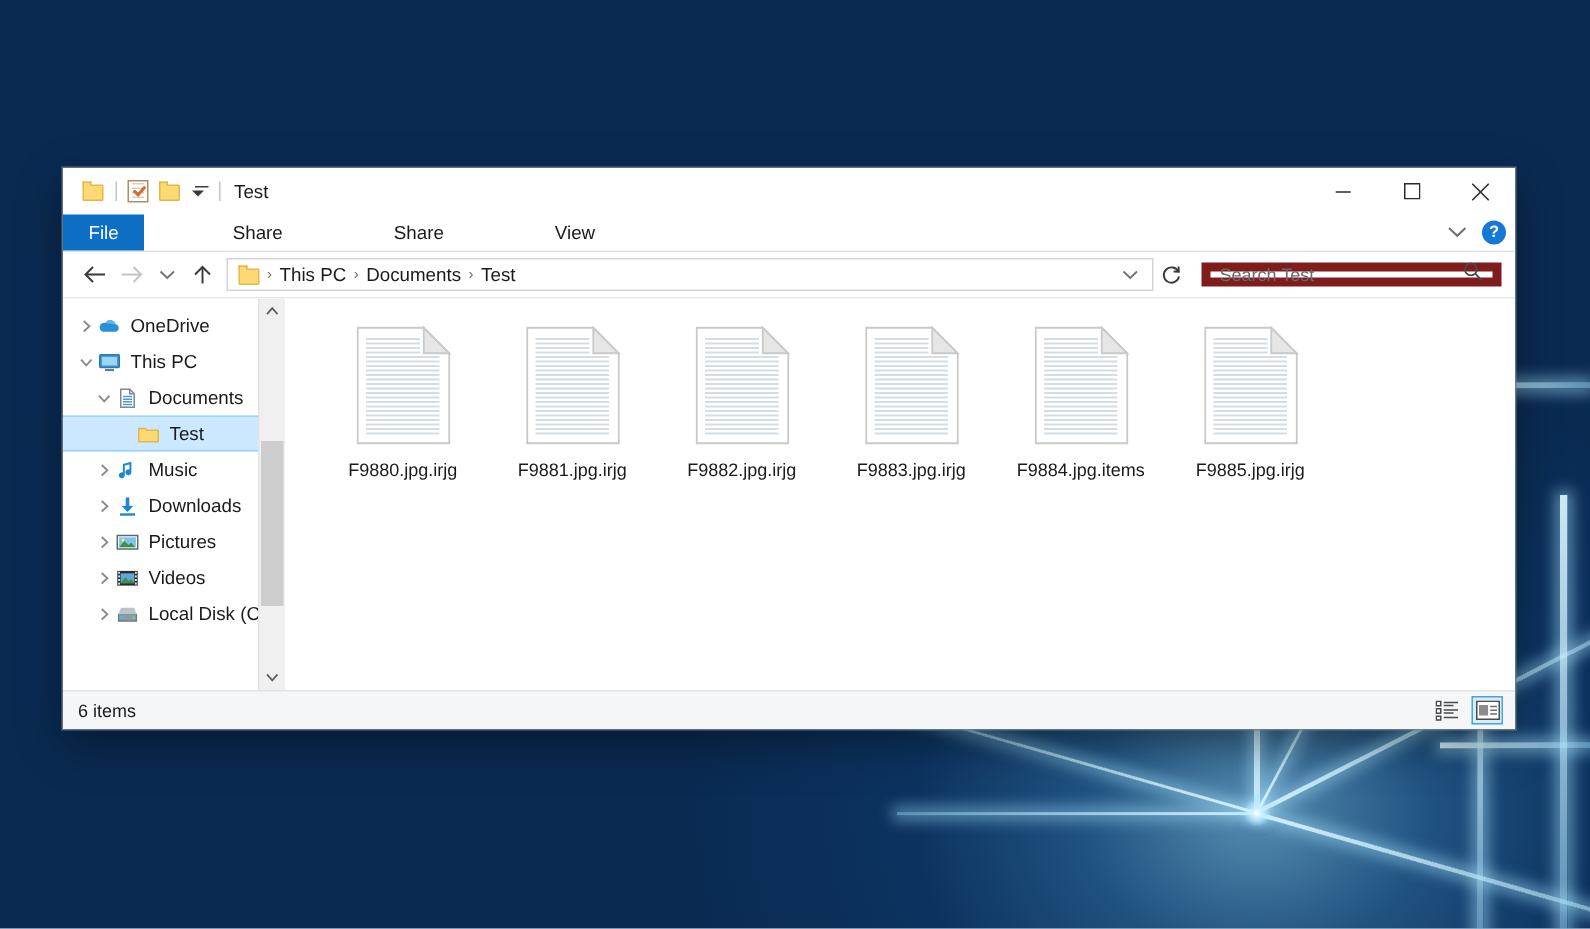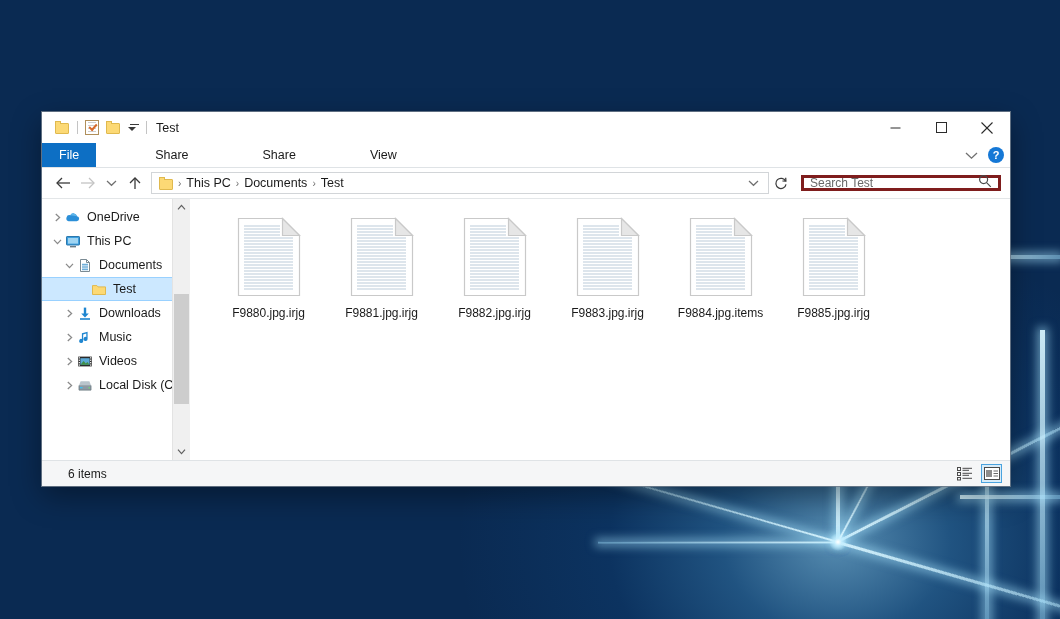--- a/index.html
+++ b/index.html
@@ -74,21 +74,21 @@
   .help-ico{width:16px;height:16px;border-radius:50%;background:#1578d6;color:#fff;font-size:11px;font-weight:bold;display:flex;align-items:center;justify-content:center;}
 
   
   .addrbar{height:30px;background:#ffffff;display:flex;align-items:center;padding:0 9px;gap:0;flex:none;}
   .navbtn{width:24px;height:24px;display:flex;align-items:center;justify-content:center;}
   .crumbbox{flex:1;height:22px;border:1px solid #d2d5d8;background:#fff;display:flex;align-items:center;padding:0 5px;margin-left:4px;box-sizing:border-box;}
   .crumb{font-size:12.5px;color:#1a1a1a;padding:0 4px;}
   .crumb-sep{color:#6f6f6f;font-size:10px;padding:0 1px;}
   .crumb-drop{width:20px;display:flex;align-items:center;justify-content:center;}
   .refresh{width:22px;height:22px;display:flex;align-items:center;justify-content:center;border:1px solid transparent;}
-  .searchbox{width:200px;height:16px;border:3px solid #7f1d1d;background:#fff;display:flex;align-items:center;padding:0 6px;margin-left:8px;box-sizing:border-box;}
+  .searchbox{width:200px;height:16px;border:6px solid #7f1d1d;background:#fff;display:flex;align-items:center;padding:0 6px;margin-left:8px;box-sizing:border-box;}
   .searchbox .ph{flex:1;font-size:12px;color:#6a6a6a;}
 
   
   .body{flex:1;display:flex;min-height:0;border-top:1px solid #e3e6e8;}
   .nav{width:148px;background:#ffffff;position:relative;overflow:hidden;flex:none;}
   .navlist{padding-top:6px;}
   .navrow{height:24px;display:flex;align-items:center;font-size:12.5px;color:#1a1a1a;padding-left:8px;box-sizing:border-box;}
   .navrow.sel{background:#cce8ff;border-top:1px solid #99d1ff;border-bottom:1px solid #99d1ff;}
   .chev{width:14px;display:flex;align-items:center;justify-content:center;flex:none;}
   .navicon{width:18px;display:flex;align-items:center;justify-content:center;margin-right:5px;flex:none;}
@@ -100,21 +100,21 @@
   .vs-arrow{height:17px;display:flex;align-items:center;justify-content:center;color:#606060;}
   .vs-thumb{position:absolute;left:1px;right:1px;top:95px;height:110px;background:#cdcdcd;}
 
   .content{flex:1;background:#ffffff;position:relative;overflow:hidden;}
   .filegrid{display:flex;flex-wrap:wrap;padding:16px 0 0 22px;gap:0;}
   .fileitem{width:113px;display:flex;flex-direction:column;align-items:center;padding-top:2px;}
   .docico{width:64px;height:80px;position:relative;}
   .fname{margin-top:9px;font-size:12px;color:#1a1a1a;white-space:nowrap;}
 
   
-  .statusbar{height:25px;background:#f5f6f7;border-top:1px solid #dfe3e6;display:flex;align-items:center;padding:0 26px;position:relative;flex:none;}
+  .statusbar{height:25px;background:#f5f6f7;border-top:1px solid #dfe3e6;display:flex;align-items:center;padding:0 10px;position:relative;flex:none;}
   .status-text{font-size:12px;color:#1a1a1a;}
   .viewbtns{position:absolute;right:8px;top:0;height:25px;display:flex;align-items:center;gap:6px;}
   .viewbtn{width:21px;height:19px;display:flex;align-items:center;justify-content:center;box-sizing:border-box;}
   .viewbtn.active{border:1px solid #4aa3df;background:#d8ecf9;}
 </style>
 </head>
 <body>
 
 <div id="desktop">
   <div class="wp-base"></div>
@@ -305,39 +305,55 @@
             <span>Test</span>
           </div>
           <div class="navrow indent2">
             <span class="chev">
               <svg width="9" height="9" viewBox="0 0 9 9">
                 <polyline points="2.8,1 6.6,4.5 2.8,8" fill="none" stroke="#8a8a8a" stroke-width="1.25"></polyline>
               </svg>
             </span>
             <span class="navicon">
               <svg width="16" height="15" viewBox="0 0 16 15">
+                <path d="M10.6 1.8v7.1a2 2 0 1 1-1.3-1.85V3.6L6.2 4.4v6.5a2 2 0 1 1-1.3-1.85V3.3z" fill="#1f86d0"></path>
+              </svg>
+            </span>
+            <span>Music</span>
+          </div>
+          <div class="navrow indent2">
+            <span class="chev">
+              <svg width="9" height="9" viewBox="0 0 9 9">
+                <polyline points="2.8,1 6.6,4.5 2.8,8" fill="none" stroke="#8a8a8a" stroke-width="1.25"></polyline>
+              </svg>
+            </span>
+            <span class="navicon">
+              <svg width="16" height="15" viewBox="0 0 16 15">
                 <path d="M8 1.6v7" stroke="#1f86d0" stroke-width="2.4" fill="none"></path>
                 <path d="M4.2 7.4 8 11.4l3.8-4z" fill="#1f86d0"></path>
                 <rect x="3" y="12.2" width="10" height="1.6" fill="#1f86d0"></rect>
               </svg>
             </span>
             <span>Downloads</span>
           </div>
           <div class="navrow indent2">
             <span class="chev">
               <svg width="9" height="9" viewBox="0 0 9 9">
                 <polyline points="2.8,1 6.6,4.5 2.8,8" fill="none" stroke="#8a8a8a" stroke-width="1.25"></polyline>
               </svg>
             </span>
             <span class="navicon">
               <svg width="16" height="15" viewBox="0 0 16 15">
-                <path d="M10.6 1.8v7.1a2 2 0 1 1-1.3-1.85V3.6L6.2 4.4v6.5a2 2 0 1 1-1.3-1.85V3.3z" fill="#1f86d0"></path>
-              </svg>
-            </span>
-            <span>Music</span>
+                <rect x="1.2" y="3" width="13.6" height="9" fill="#ffffff" stroke="#5a6a73" stroke-width="1"></rect>
+                <rect x="2.4" y="4.2" width="11.2" height="6.6" fill="#7fc3e8"></rect>
+                <path d="M2.4 10.8 6 6.6l2.6 2.8 1.9-1.6 2.7 3z" fill="#3f8f46"></path>
+                <circle cx="5" cy="6" r="1" fill="#ffe98a"></circle>
+              </svg>
+            </span>
+            <span>Pictures</span>
           </div>
           <div class="navrow indent2">
             <span class="chev">
               <svg width="9" height="9" viewBox="0 0 9 9">
                 <polyline points="2.8,1 6.6,4.5 2.8,8" fill="none" stroke="#8a8a8a" stroke-width="1.25"></polyline>
               </svg>
             </span>
             <span class="navicon">
               <svg width="16" height="15" viewBox="0 0 16 15">
                 <rect x="1.2" y="2.6" width="13.6" height="9.8" fill="#2b2b2b"></rect>

